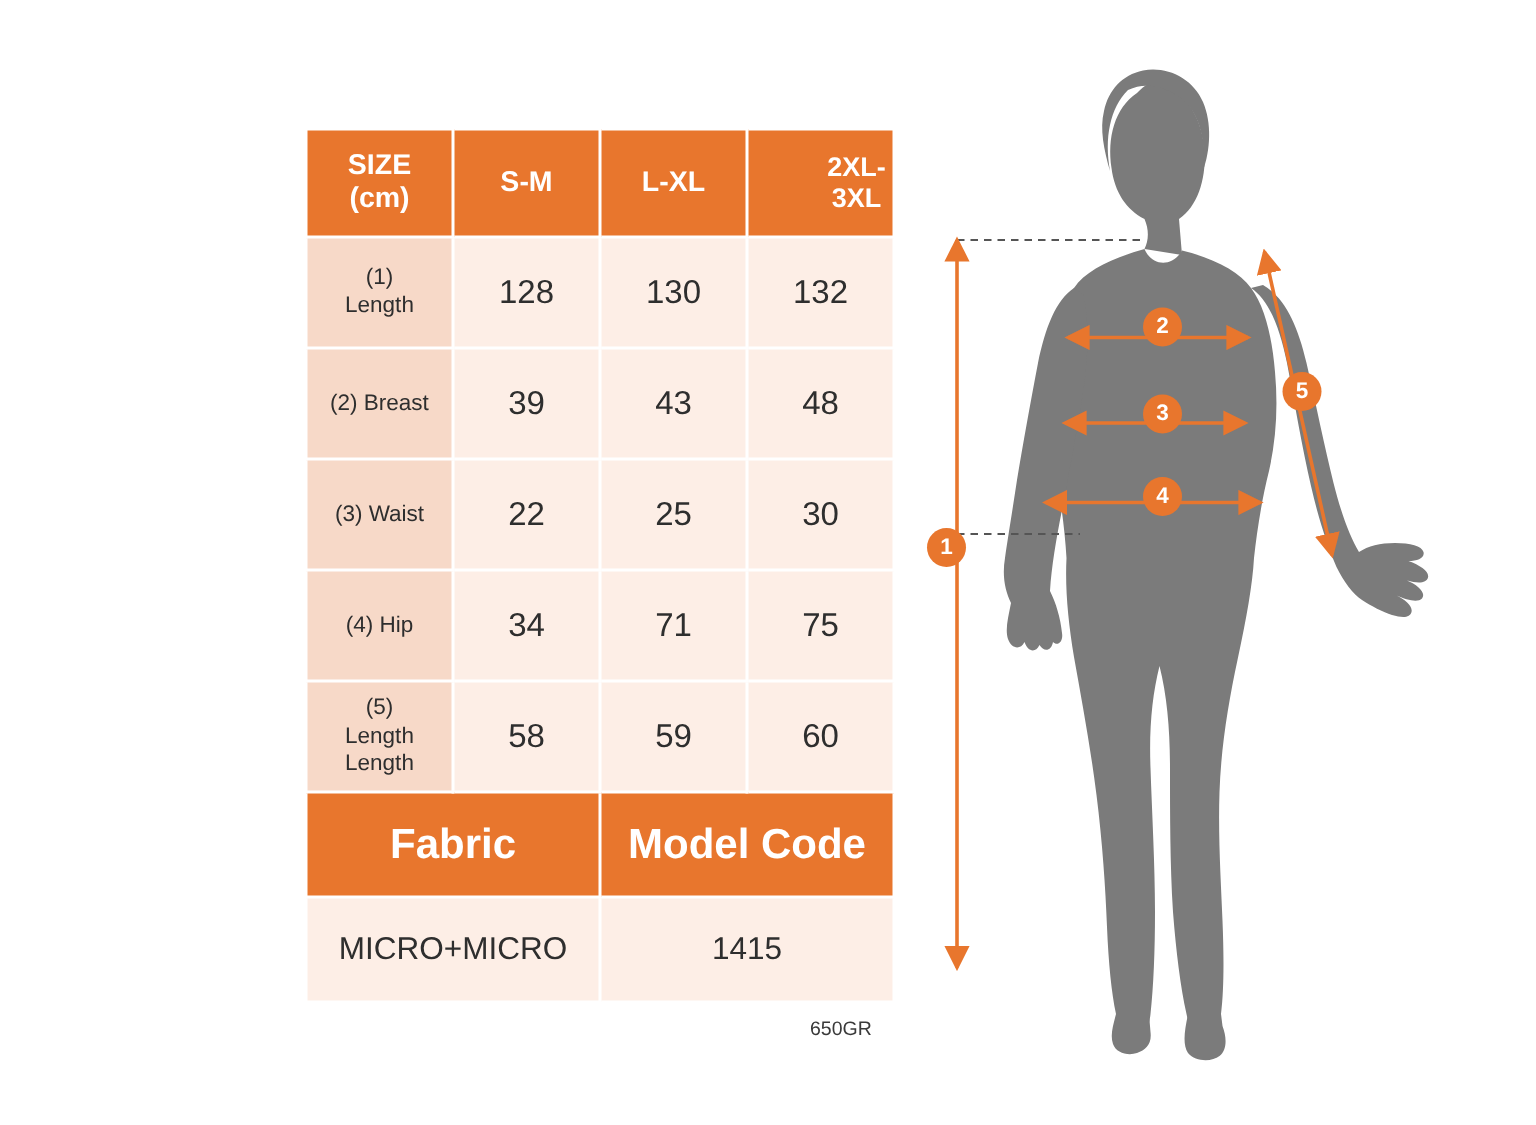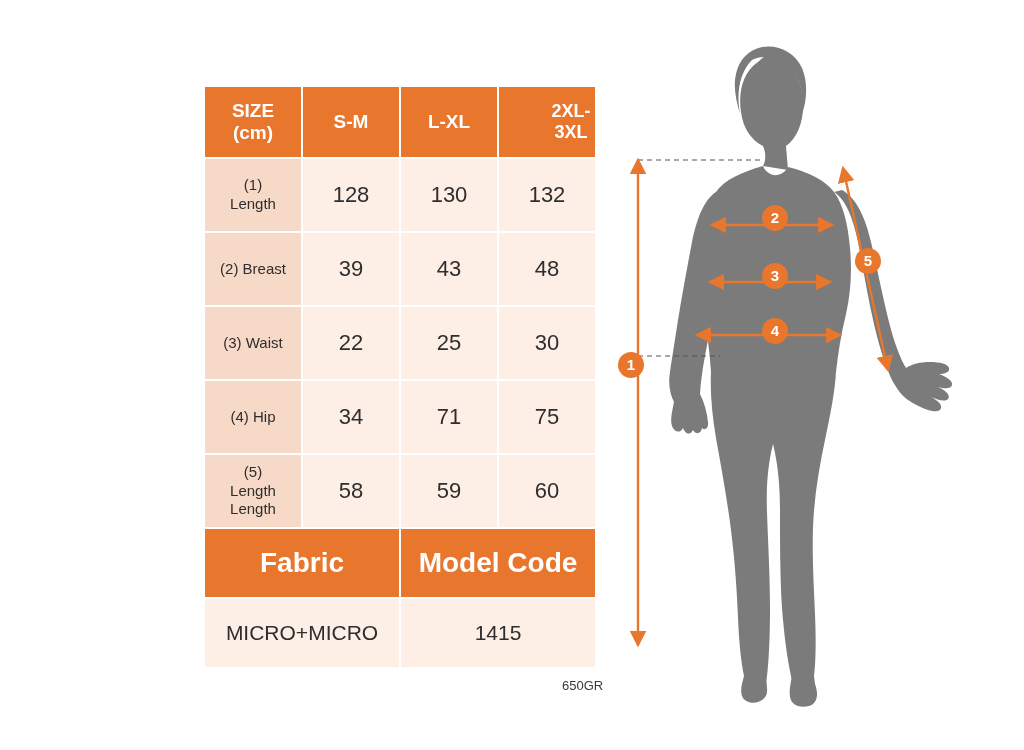--- a/index.html
+++ b/index.html
@@ -70,21 +70,21 @@
     height: 68px;
   }
   .footcell {
     background: #fdeee6;
     color: #2e2e2e;
     font-size: 21px;
     height: 68px;
   }
   .weight-note {
     position: absolute;
-    left: 562px;
+    left: 540px;
     top: 678px;
     font-size: 13px;
     color: #3a3a3a;
   }
 
   
   .figure-area {
     position: absolute;
     left: 600px;
     top: 20px;

